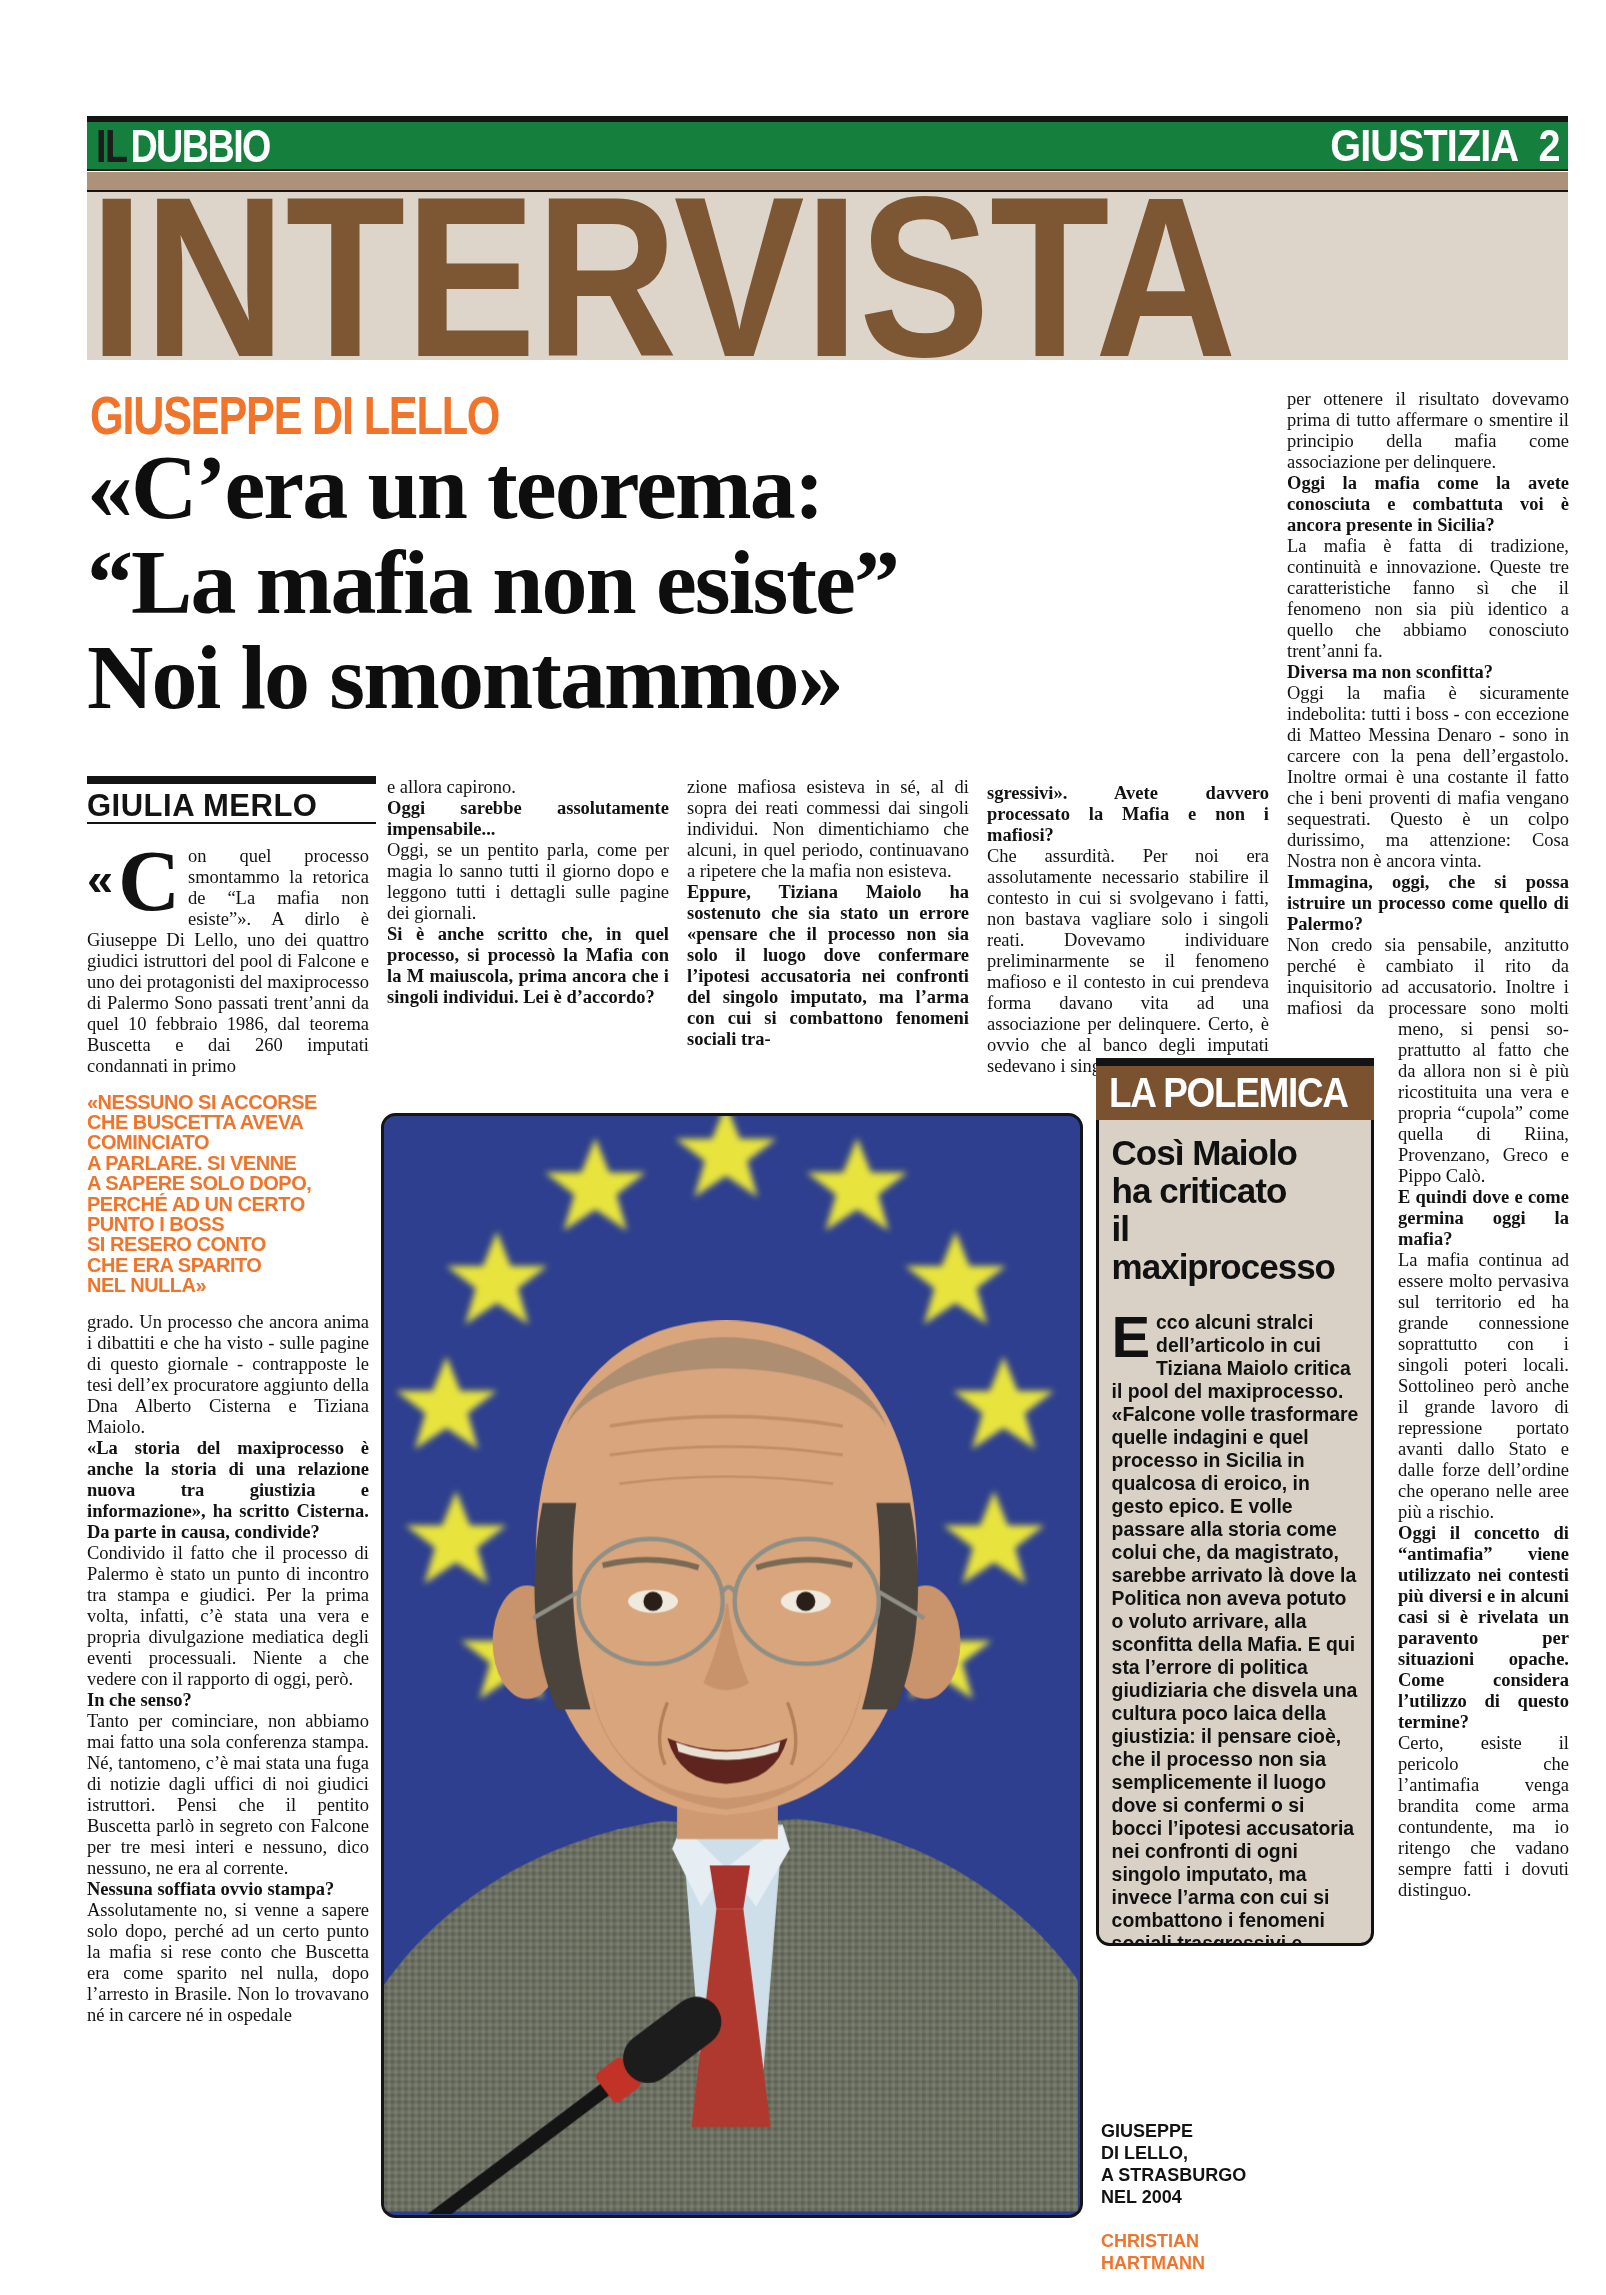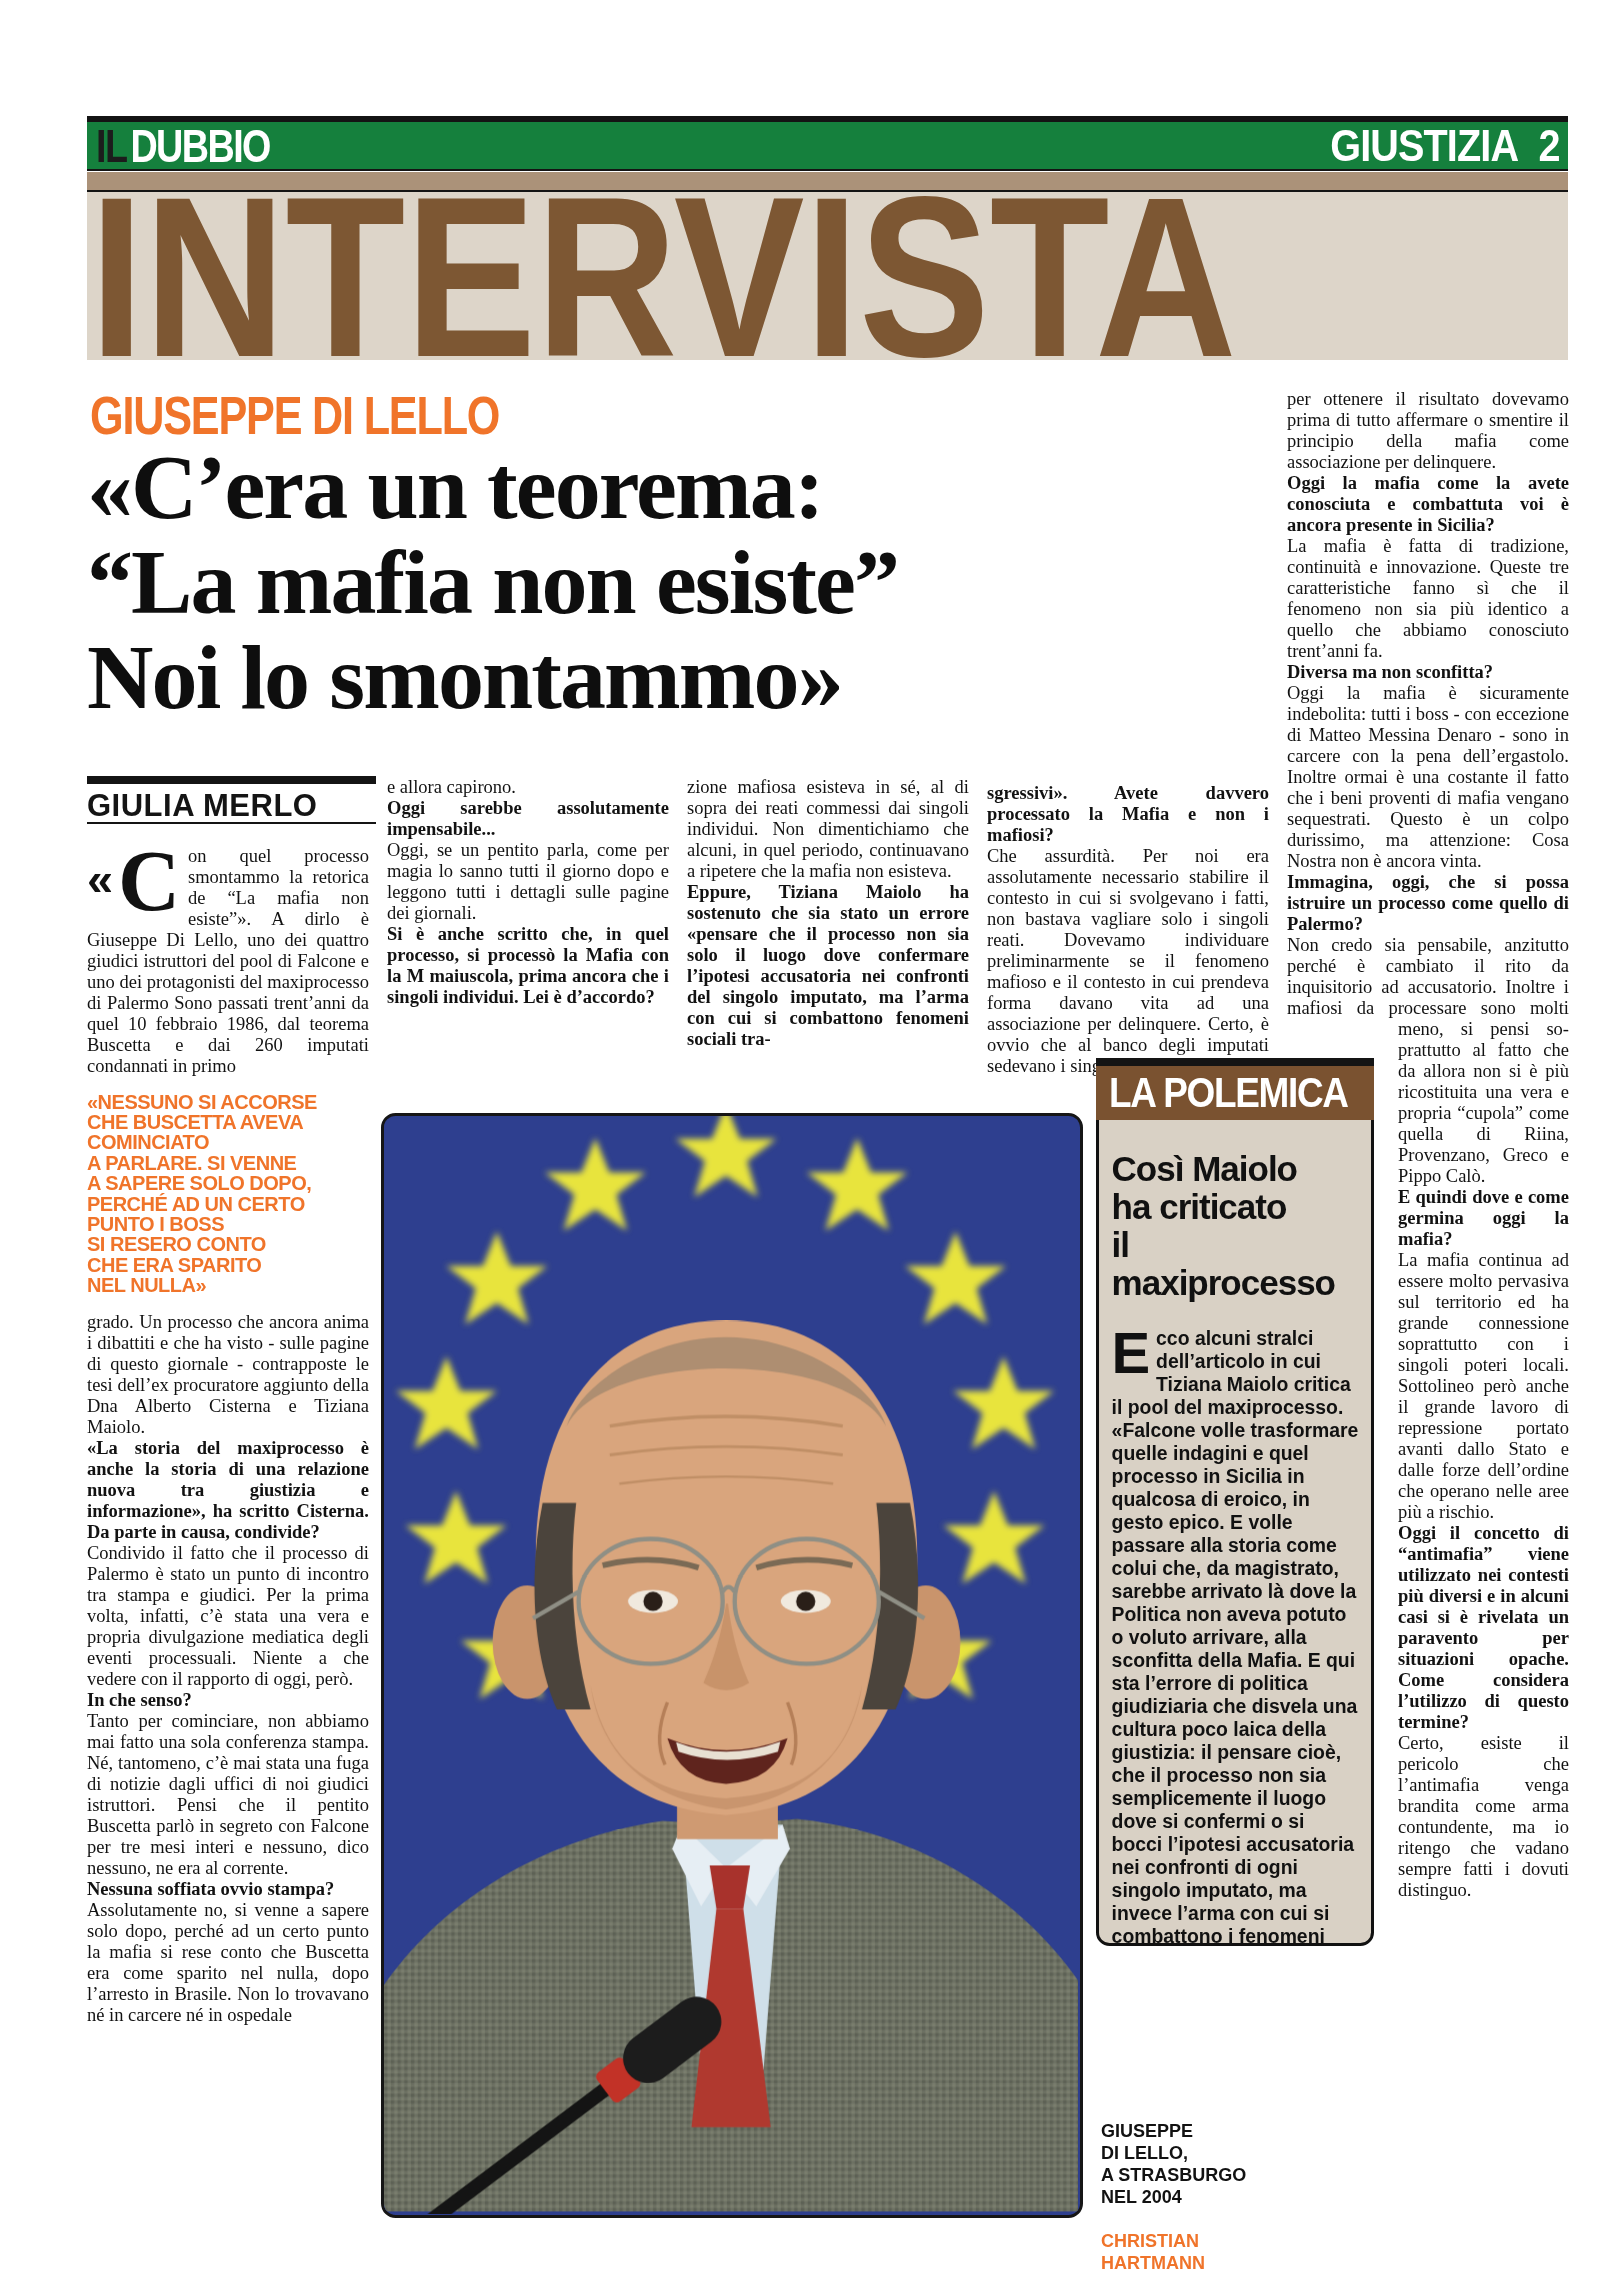--- a/index.html
+++ b/index.html
@@ -245,21 +245,21 @@
       </g>
     </svg>
   </div>
 
   <div class="abs pol">
     <div class="pol-bar"></div>
     <div class="pol-band">
       <div class="pol-label">LA POLEMICA</div>
     </div>
     <div class="pol-body">
-      <div class="pol-title" style="white-space: pre-line; margin-top: 16px;">Così Maiolo
+      <div class="pol-title" style="white-space: pre-line;">Così Maiolo
 ha criticato
 il maxiprocesso</div>
       <p class="pol-text"><span class="pol-drop">E</span><span>cco alcuni stralci dell’articolo in cui Tiziana Maiolo critica il pool del maxiprocesso. «Falcone volle trasformare quelle indagini e quel processo in Sicilia in qualcosa di eroico, in gesto epico. E volle passare alla storia come colui che, da magistrato, sarebbe arrivato là dove la Politica non aveva potuto o voluto arrivare, alla sconfitta della Mafia. E qui sta l’errore di politica giudiziaria che disvela una cultura poco laica della giustizia: il pensare cioè, che il processo non sia semplicemente il luogo dove si confermi o si bocci l’ipotesi accusatoria nei confronti di ogni singolo imputato, ma invece l’arma con cui si combattono i fenomeni sociali trasgressivi e illegali come il terrorismo o la criminalità organizzata. [...] Quasi si trattasse di una signora imputata che di cognome faceva Mafia, per l’appunto».</span></p>
     </div>
   </div>
 
   <div class="abs caption">
     <div style="white-space:pre-line;">GIUSEPPE
 DI LELLO,
 A STRASBURGO

